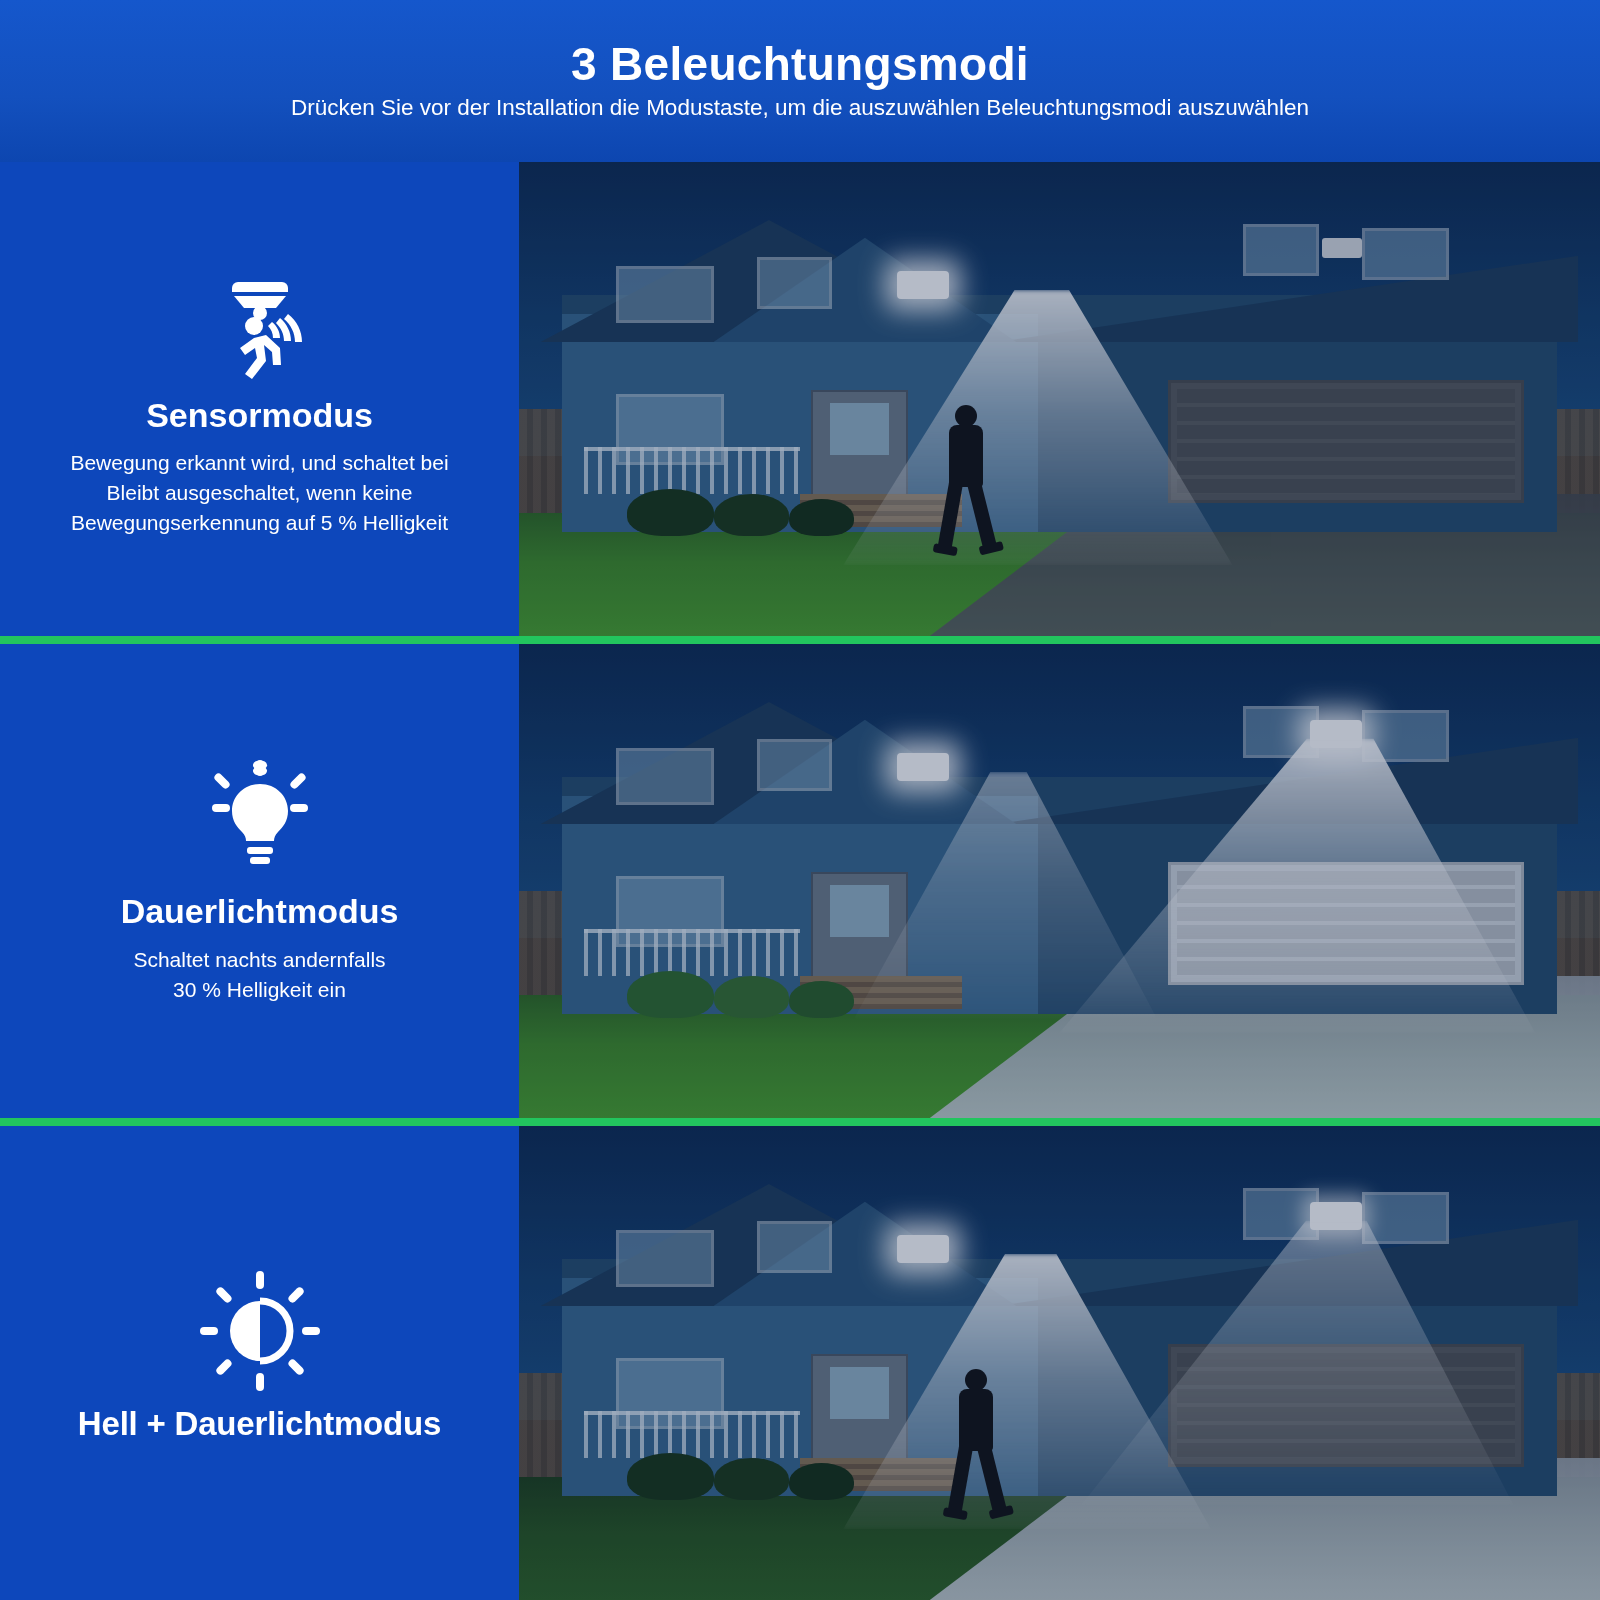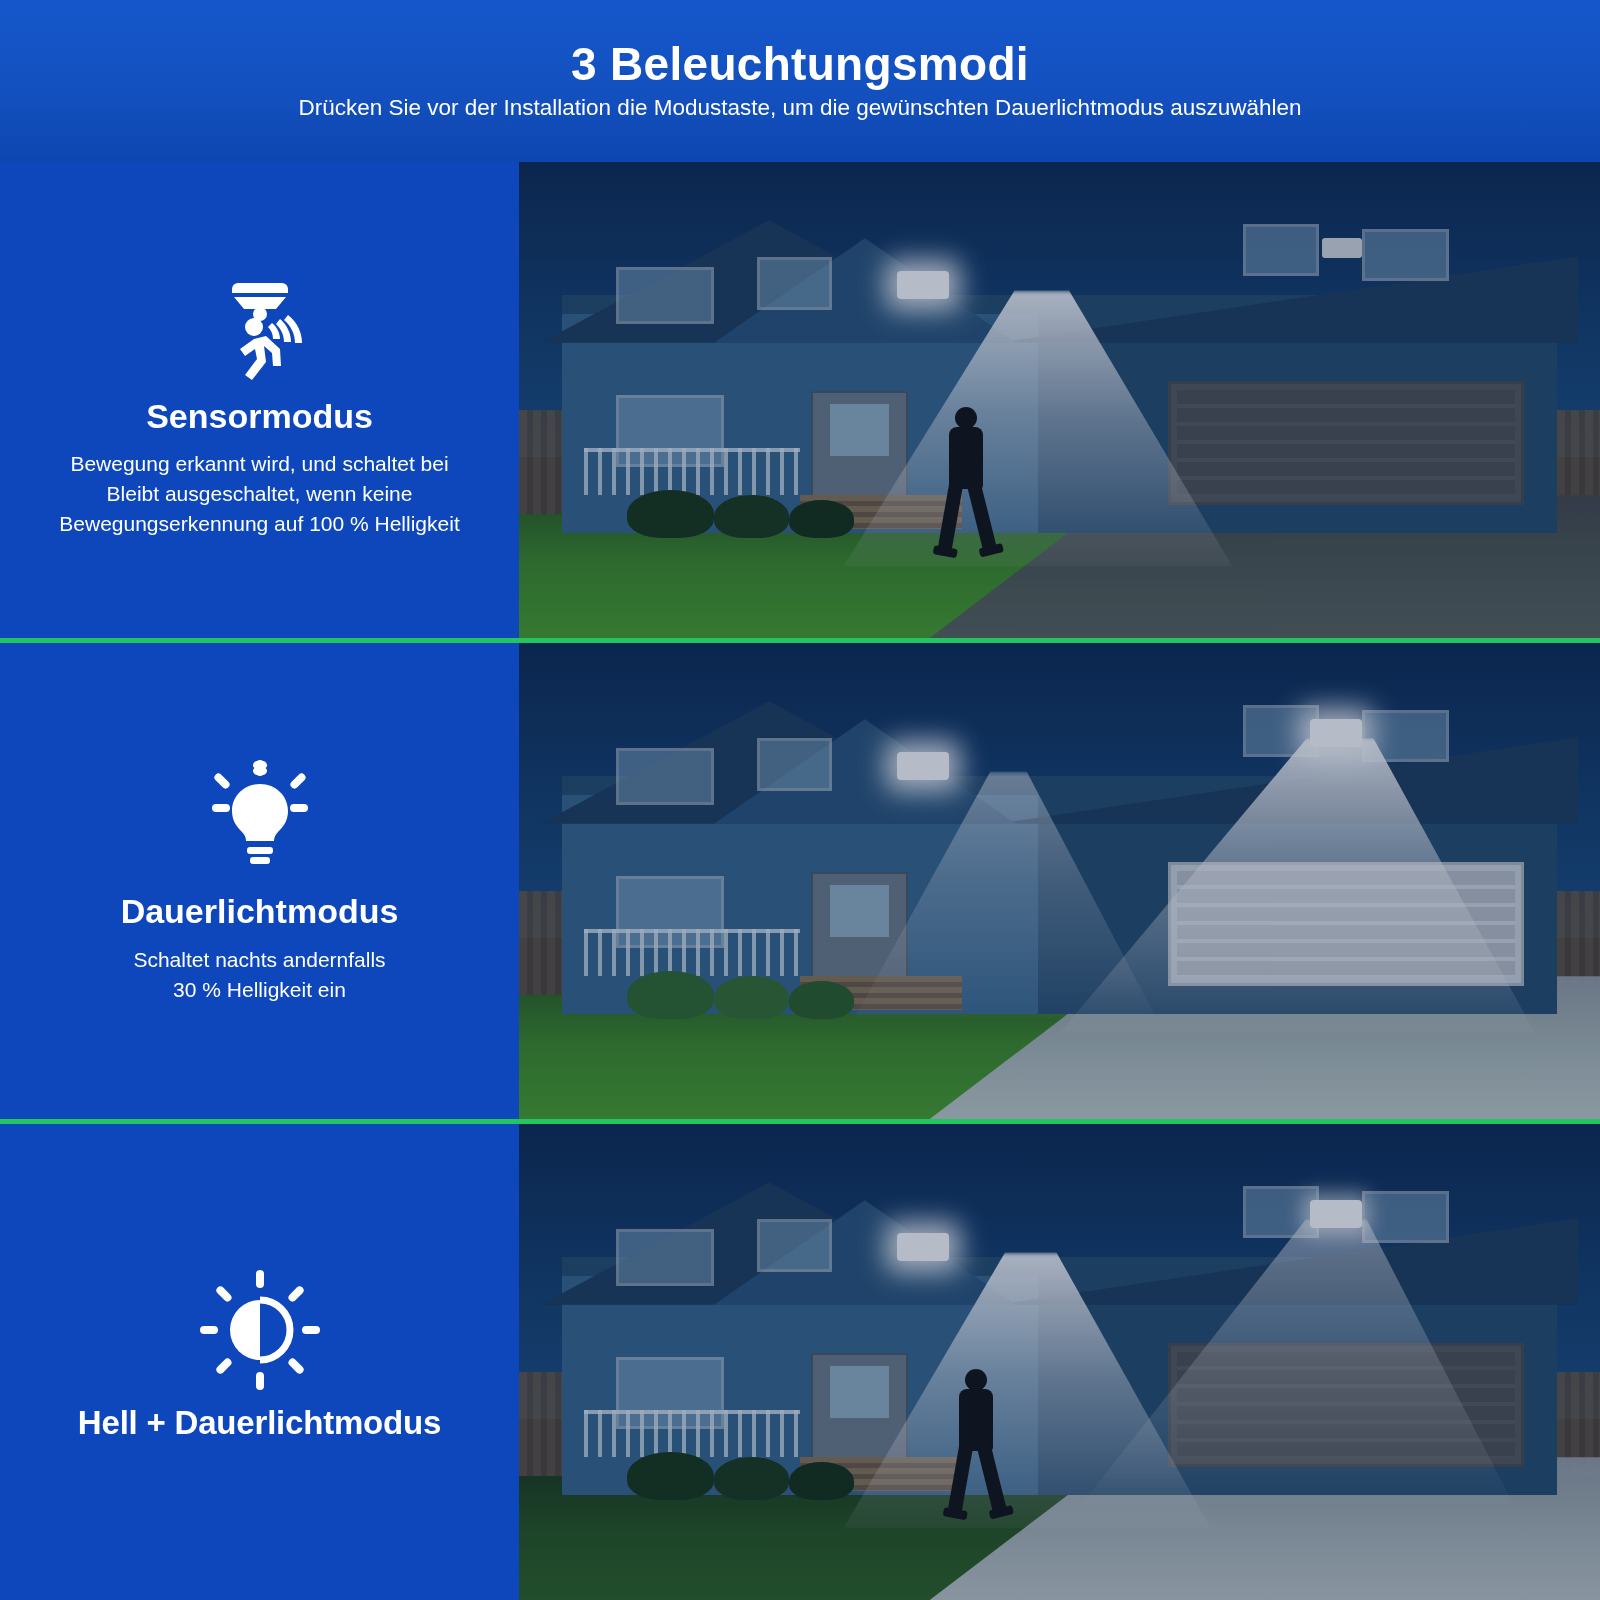--- a/index.html
+++ b/index.html
@@ -53,21 +53,21 @@
   .rows {
     flex: 1 1 auto;
     display: flex;
     flex-direction: column;
     background: #ffffff;
   }
   .row {
     position: relative;
     flex: 1 1 0;
     display: flex;
-    border-bottom: 5px solid #22c55e;
+    border-bottom: 8px solid #22c55e;
     box-sizing: border-box;
     background: #0d47bb;
   }
   .row:last-child { border-bottom: none; }
 
   .panel-left {
     flex: 0 0 519px;
     background: #0d47bb;
     color: #ffffff;
     display: flex;
@@ -327,21 +327,21 @@
     pointer-events: none;
   }
 </style>
 </head>
 <body>
 
 <div class="poster">
 
   <div class="header">
     <h1>3 Beleuchtungsmodi</h1>
-    <p>Drücken Sie vor der Installation die Modustaste, um die gewünschten Dauerlichtmodus auszuwählen</p>
+    <p>Drücken Sie vor der Installation die Modustaste, um die auszuwählen Beleuchtungsmodi auszuwählen</p>
   </div>
 
   <div class="rows">
 
     <div class="row">
       <div class="panel-left">
         <div class="icon-wrap">
           <svg width="124" height="124" viewBox="0 0 124 124" aria-hidden="true">
             <g fill="#ffffff">
               <path d="M40 22h44a6 6 0 0 1 6 6v4H34v-4a6 6 0 0 1 6-6z"></path>
@@ -352,21 +352,21 @@
               <path d="M90 54c9 7 14 17 14 28h-7c0-9-4-17-11-23z"></path>
               <circle cx="56" cy="66" r="9"></circle>
               <path d="M56 78l-14 10 5 7 10-7 2 10-12 16 7 5 14-18-2-16 8 7 1 13h8l-1-17-14-13z"></path>
             </g>
           </svg>
         </div>
         <div class="mode-title">Sensormodus</div>
         <div class="mode-desc">
           <div>Bewegung erkannt wird, und schaltet bei</div>
           <div>Bleibt ausgeschaltet, wenn keine</div>
-          <div>Bewegungserkennung auf 100 % Helligkeit</div>
+          <div>Bewegungserkennung auf 5 % Helligkeit</div>
         </div>
       </div>
 
       <div class="panel-photo">
         <div class="scene">
           <div class="sky"></div>
           <div class="fence left"></div>
           <div class="fence right"></div>
           <div class="lawn"></div>
           <div class="driveway dim"></div>

